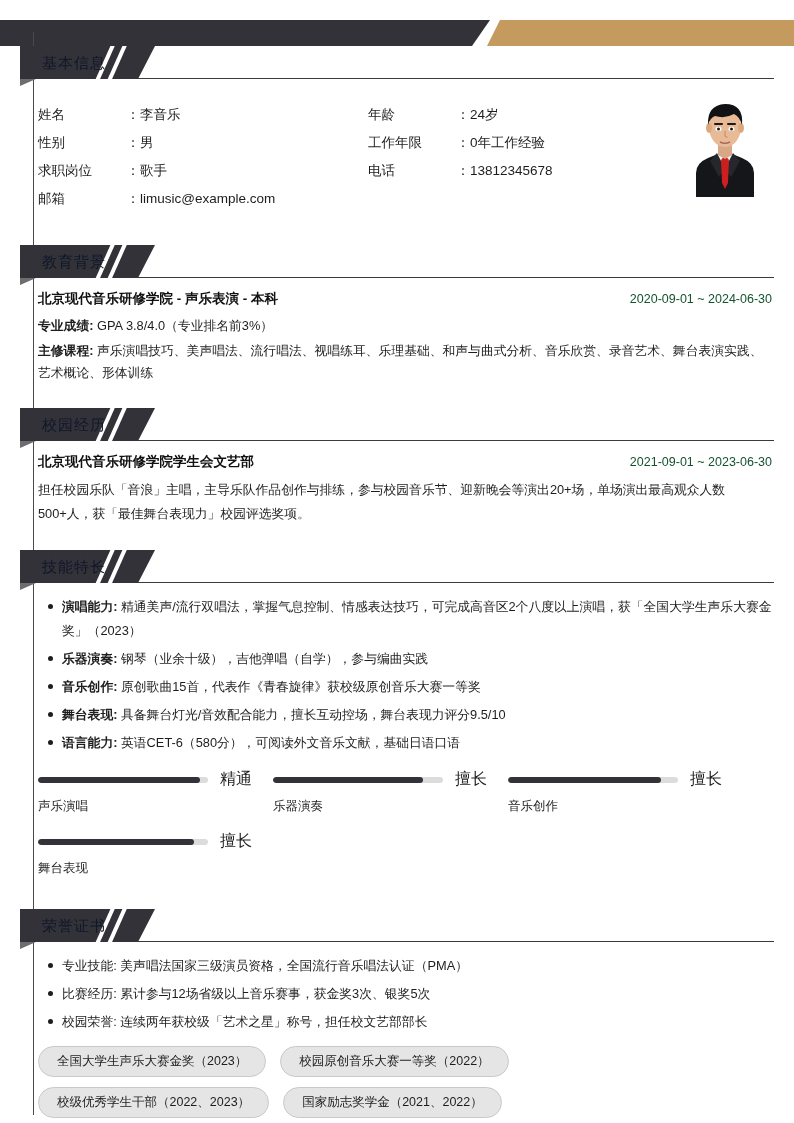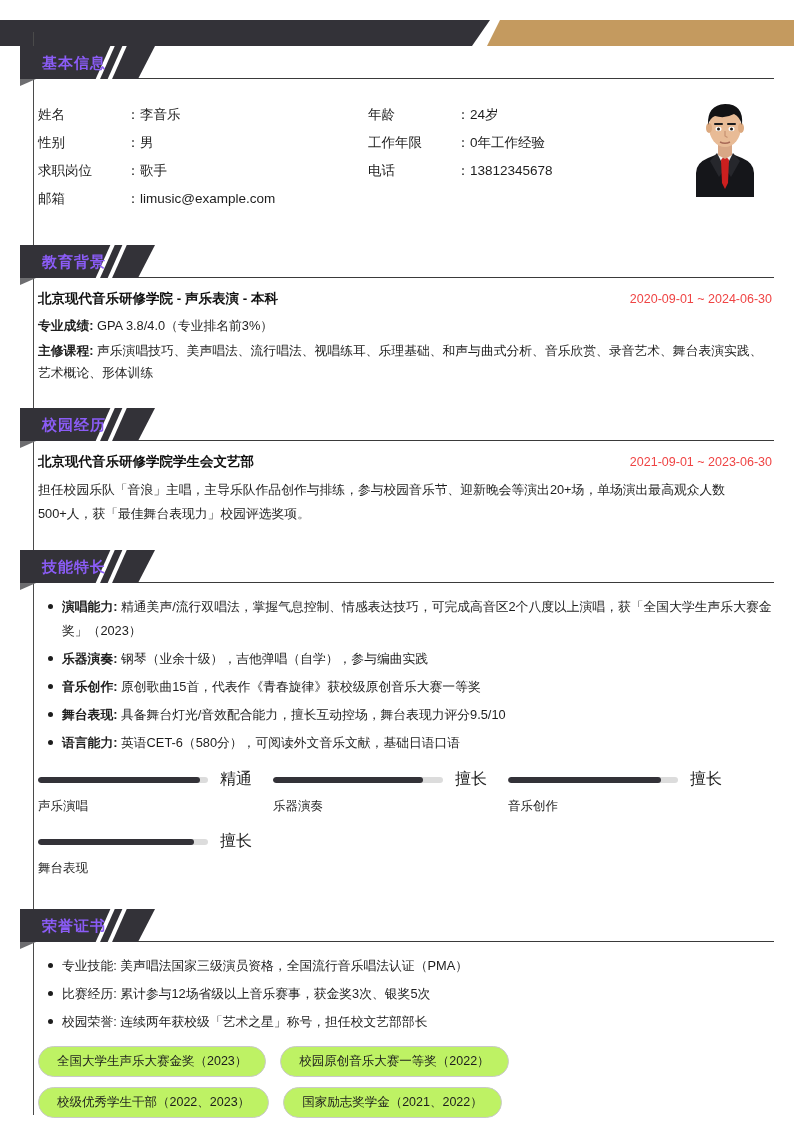--- a/index.html
+++ b/index.html
@@ -80,23 +80,23 @@
     width: 137px;
     background: #333238;
     clip-path: polygon(0 0, 100% 0, calc(100% - 17px) 100%, 0 100%);
   }
   .sec-head-title {
     position: absolute;
     left: 22px;
     top: 0;
     height: 33px;
     line-height: 33px;
-    color: #8b5cf6;
+    color: #0f172a;
     font-size: 15px;
-    font-weight: bold;
+    font-weight: normal;
     letter-spacing: 1px;
     white-space: nowrap;
     z-index: 3;
   }
   
   .sec-head-stripes {
     position: absolute;
     left: 100px;
     top: 0;
     width: 60px;
@@ -198,21 +198,21 @@
     align-items: baseline;
     font-size: 13px;
     margin-bottom: 7px;
   }
   .entry-title {
     font-weight: bold;
     color: #111111;
     font-size: 13.5px;
   }
   .entry-date {
-    color: #ef4444;
+    color: #14532d;
     font-size: 12.5px;
     white-space: nowrap;
   }
   .entry-line {
     font-size: 12.8px;
     line-height: 22px;
     color: #1d1d1d;
     margin-bottom: 3px;
   }
   .entry-line b { font-weight: bold; }
@@ -291,21 +291,21 @@
     margin-top: 12px;
     gap: 10px 14px;
     max-width: 520px;
   }
   .chip {
     border: 1px solid #c9c9c9;
     border-radius: 18px;
     padding: 6px 18px;
     font-size: 12.5px;
     color: #1d1d1d;
-    background: #bef264;
+    background: #e5e5e5;
     white-space: nowrap;
   }
 </style>
 </head>
 <body>
 
 <div class="top-banner">
   <div class="banner-dark"></div>
   <div class="banner-gold"></div>
 </div>

